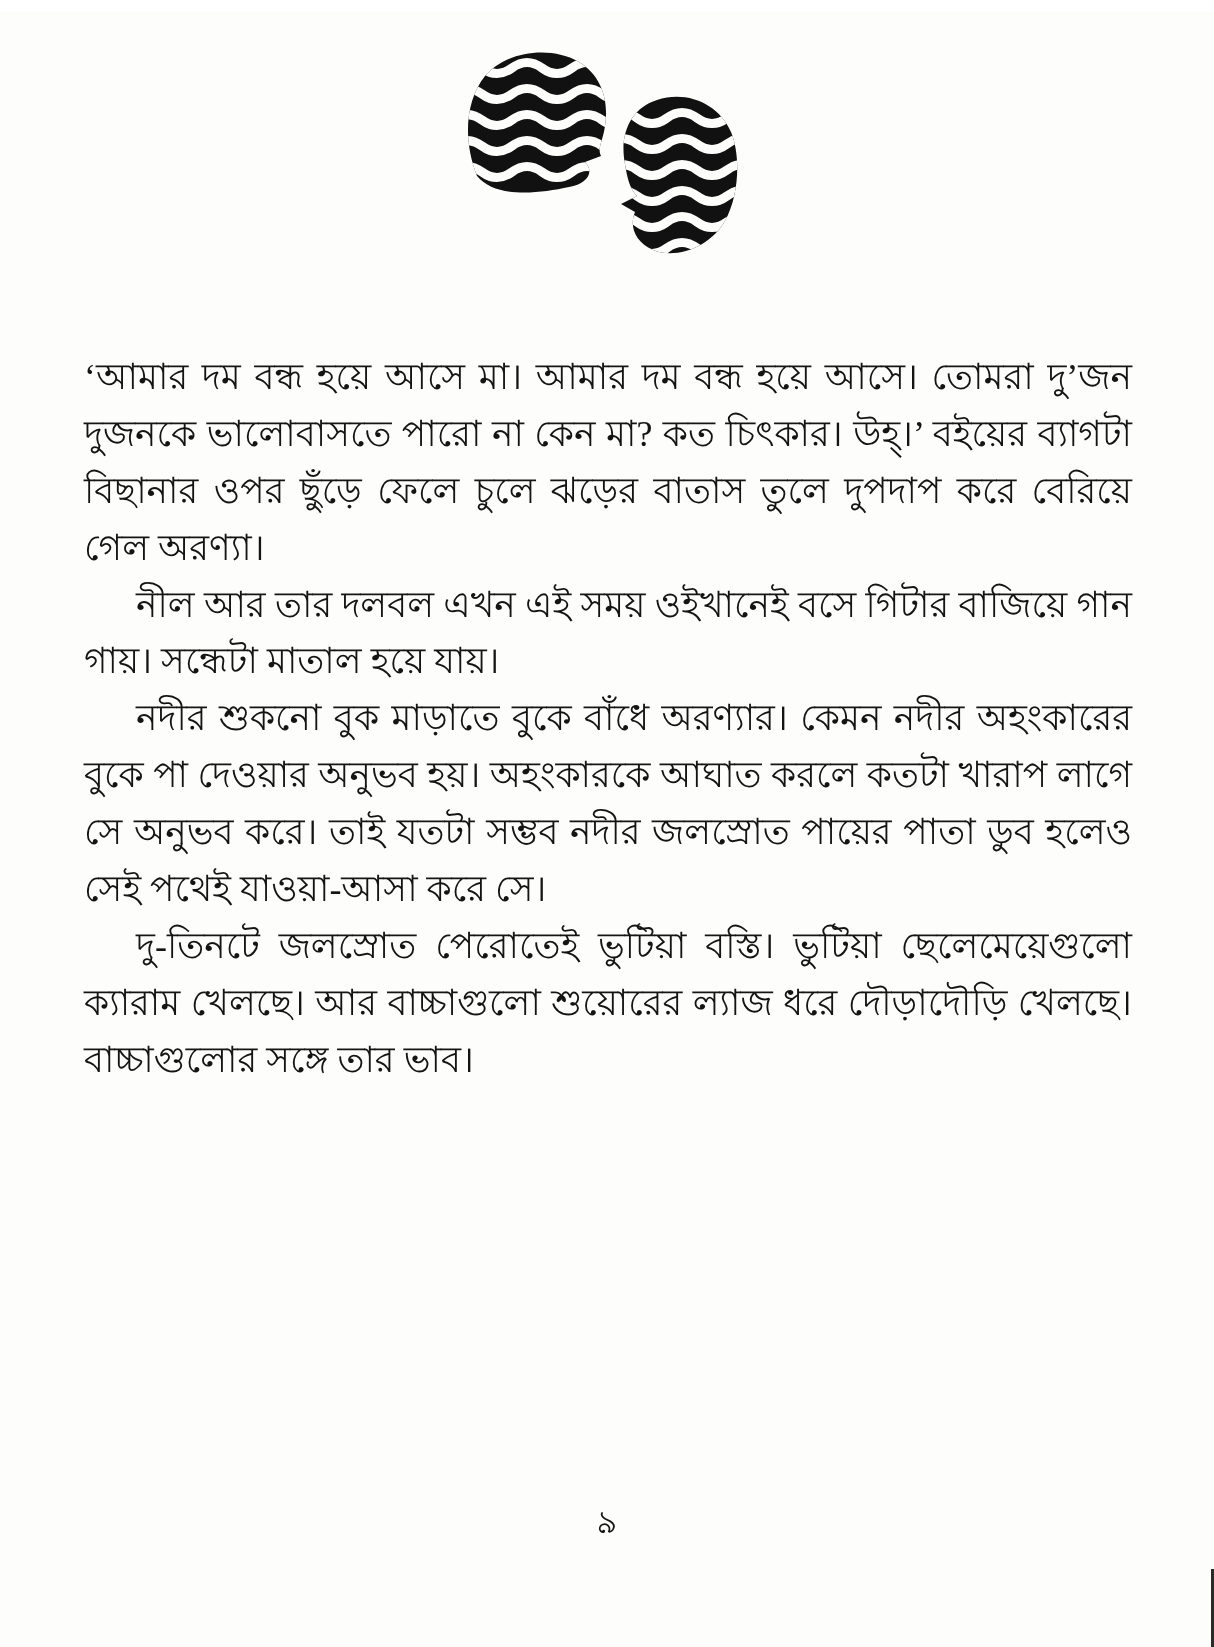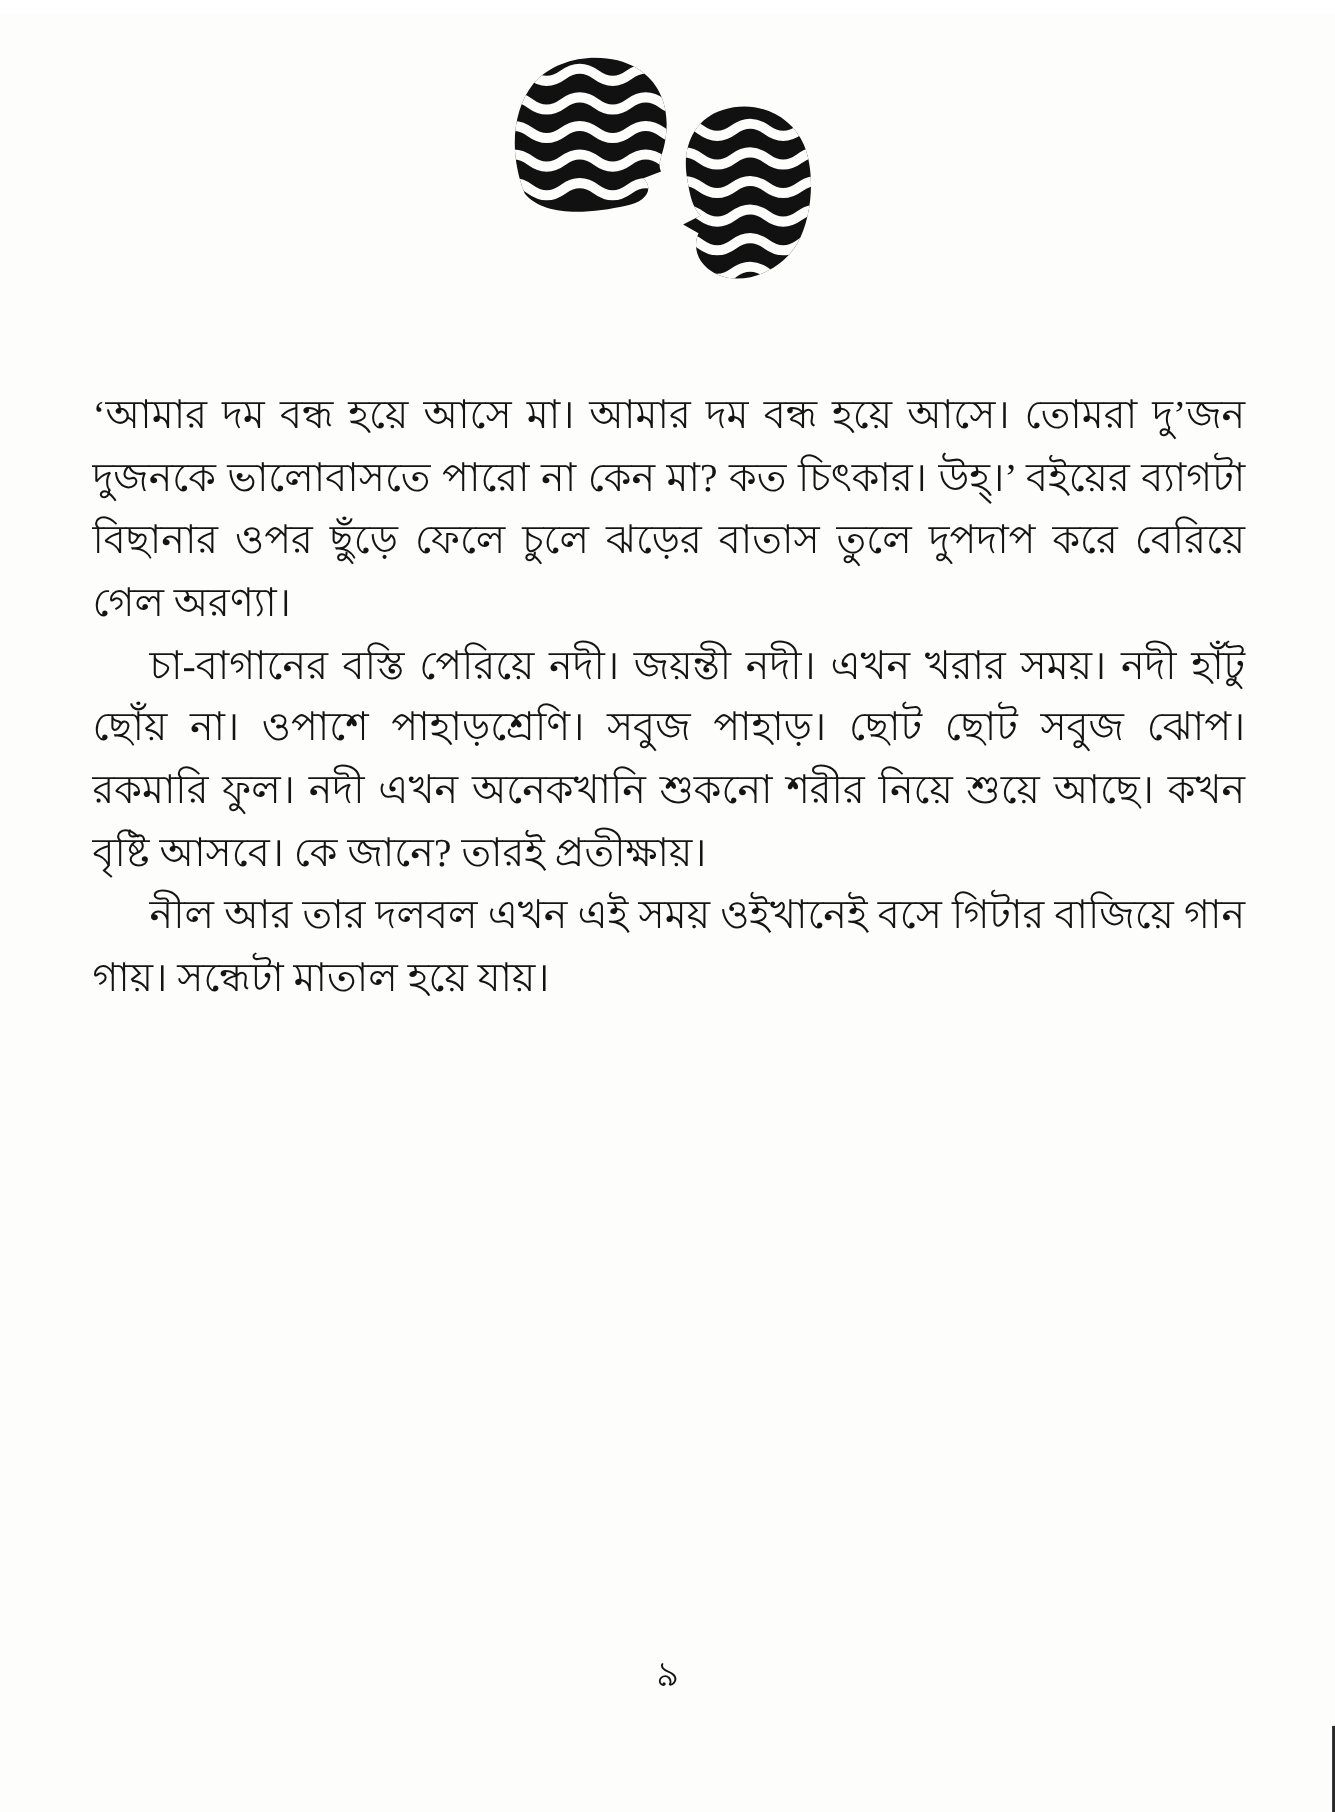--- a/index.html
+++ b/index.html
@@ -116,22 +116,23 @@
         <path d="M150,124 q15,-11 30,0 t30,0 t30,0 t30,0 t30,0" stroke="#fdfdfb" stroke-width="9" fill="none"></path>
         <path d="M150,150 q15,-11 30,0 t30,0 t30,0 t30,0 t30,0" stroke="#fdfdfb" stroke-width="9" fill="none"></path>
         <path d="M150,176 q15,-11 30,0 t30,0 t30,0 t30,0 t30,0" stroke="#fdfdfb" stroke-width="9" fill="none"></path>
         <path d="M150,202 q15,-11 30,0 t30,0 t30,0 t30,0 t30,0" stroke="#fdfdfb" stroke-width="9" fill="none"></path>
       </g>
     </svg>
   </div>
 
   <div class="text-block">
     <p class="noindent">‘আমার দম বন্ধ হয়ে আসে মা। আমার দম বন্ধ হয়ে আসে। তোমরা দু’জন দুজনকে ভালোবাসতে পারো না কেন মা? কত চিৎকার। উহ্।’ বইয়ের ব্যাগটা বিছানার ওপর ছুঁড়ে ফেলে চুলে ঝড়ের বাতাস তুলে দুপদাপ করে বেরিয়ে গেল অরণ্যা।</p>
-    <p>চা-বাগানের বস্তি পেরিয়ে নদী। জয়ন্তী নদী। এখন খরার সময়। নদী হাঁটু ছোঁয় না। ওপাশে পাহাড়শ্রেণি। সবুজ পাহাড়। ছোট ছোট সবুজ ঝোপ। রকমারি ফুল। নদী এখন অনেকখানি শুকনো শরীর নিয়ে শুয়ে আছে। কখন বৃষ্টি আসবে। কে জানে? তারই প্রতীক্ষায়।</p>
     <p>নীল আর তার দলবল এখন এই সময় ওইখানেই বসে গিটার বাজিয়ে গান গায়। সন্ধেটা মাতাল হয়ে যায়।</p>
+    <p>নদীর শুকনো বুক মাড়াতে বুকে বাঁধে অরণ্যার। কেমন নদীর অহংকারের বুকে পা দেওয়ার অনুভব হয়। অহংকারকে আঘাত করলে কতটা খারাপ লাগে সে অনুভব করে। তাই যতটা সম্ভব নদীর জলস্রোত পায়ের পাতা ডুব হলেও সেই পথেই যাওয়া-আসা করে সে।</p>
+    <p>দু-তিনটে জলস্রোত পেরোতেই ভুটিয়া বস্তি। ভুটিয়া ছেলেমেয়েগুলো ক্যারাম খেলছে। আর বাচ্চাগুলো শুয়োরের ল্যাজ ধরে দৌড়াদৌড়ি খেলছে। বাচ্চাগুলোর সঙ্গে তার ভাব।</p>
   </div>
 
   <div class="page-number">৯</div>
 
   <div class="scan-edge"></div>
   <div class="scan-edge-right"></div>
 
 </div>
 
 </body></html>

